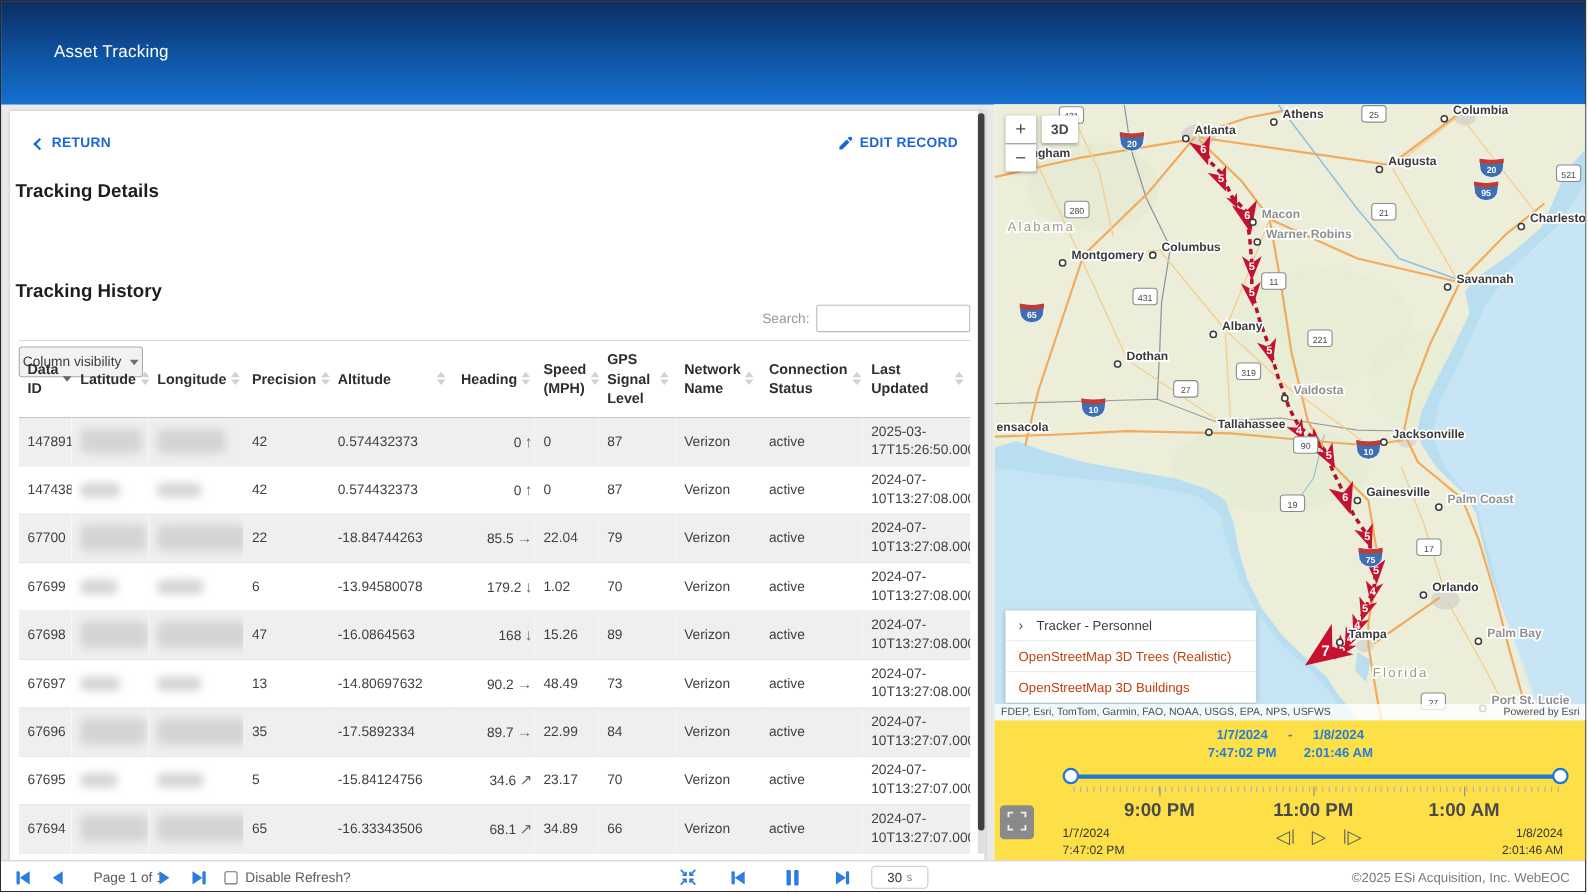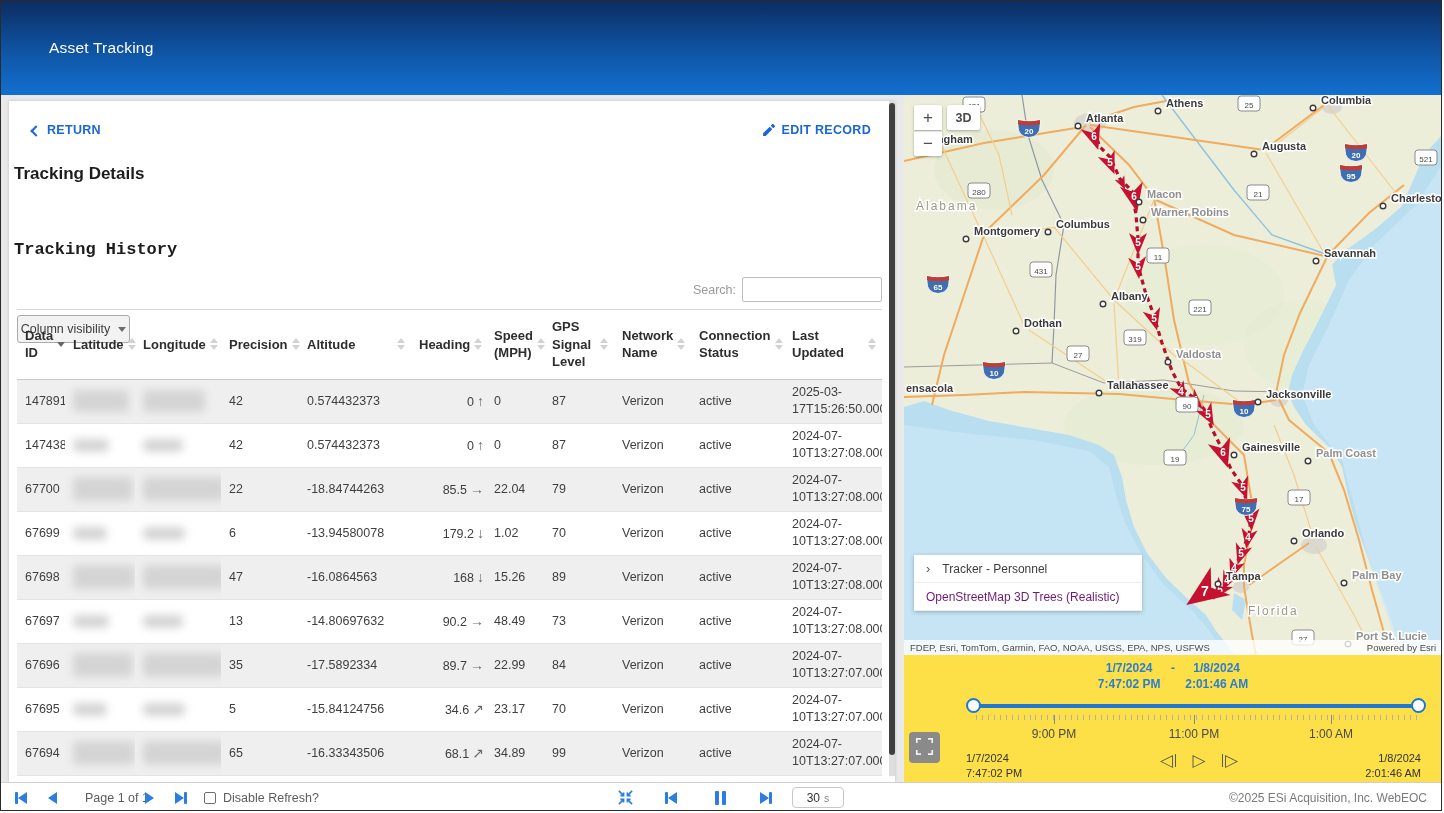--- a/index.html
+++ b/index.html
@@ -64,38 +64,38 @@
   .lbl.city-lt { font-size:11px; font-weight:bold; fill:#909090; }
   .lbl.state { font-size:12px; fill:#9b9b88; letter-spacing:2px; }
   .city-dot { fill:#fff; stroke:#3b3b3b; stroke-width:1.4; }
 
   .map-btn { position:absolute; background:#fff; box-shadow:0 1px 3px rgba(0,0,0,.3); color:#4a4a4a; display:flex; align-items:center; justify-content:center; cursor:pointer; border:none; font-family:inherit; }
   .zoomin  { left:10px; top:10px;  width:28px; height:25px; font-size:17px; border-radius:2px 2px 0 0; }
   .zoomout { left:10px; top:36px;  width:28px; height:25px; font-size:17px; border-radius:0 0 2px 2px; border-top:1px solid #e3e3e3; }
   .btn3d   { left:43px; top:10px;  width:33px; height:25px; font-size:12.5px; font-weight:bold; border-radius:2px; }
 
   .legend { position:absolute; left:10px; top:460px; width:228px; background:#fff; box-shadow:0 1px 4px rgba(0,0,0,.25); font-size:12px; }
-  .legend .row { display:flex; align-items:center; gap:12px; height:28px; padding:0 12px; border-bottom:1px solid #ededed; color:#701a75; }
+  .legend .row { display:flex; align-items:center; gap:12px; height:28px; padding:0 12px; border-bottom:1px solid #ededed; color:#c2410c; }
   .legend .row.on { color:#3c3c3c; }
   .legend .gt { font-size:13px; color:#555; }
 
   .attrib { position:absolute; left:0; right:0; bottom:0; height:15px; background:rgba(255,255,255,.78); display:flex; align-items:center; justify-content:space-between; padding:0 6px; font-size:9.5px; color:#4c4c4c; }
 
   
   .timeline { position:relative; flex:1; background:#fde047; }
   .tl-range { position:absolute; top:6px; width:100%; text-align:center; color:#2a7ed2; font-size:12px; font-weight:bold; line-height:1.3; }
   .tl-range .blk { display:inline-block; }
   .tl-range .dash { display:inline-block; vertical-align:top; margin:0 7px; }
   .tl-track { position:absolute; left:69px; top:49px; width:446px; height:4px; background:#1f78d1; border-radius:2px; }
   .tl-handle { position:absolute; top:-6px; width:15px; height:15px; background:#fff; border:2.5px solid #1f78d1; border-radius:50%; cursor:pointer; }
   .tl-handle.l { left:-7px; } .tl-handle.r { right:-7px; }
   .ticks { position:absolute; left:72px; top:60px; width:440px; height:12px; }
   .tick { position:absolute; top:0; width:1px; height:5px; background:#b0b0b0; }
   .tick.mj { height:9px; background:#8a8a8a; }
-  .tick-lab { position:absolute; top:72px; width:80px; text-align:center; font-size:12px; color:#4a4a4a; }
+  .tick-lab { position:absolute; top:72px; width:80px; text-align:center; font-size:17px; color:#4a4a4a;font-weight:bold; }
   .tl-date { position:absolute; top:96px; font-size:11px; color:#333; line-height:1.4; }
   .tl-date.s { left:62px; } .tl-date.e { right:21px; text-align:right; }
   .tl-play { position:absolute; left:235px; top:97px; width:120px; display:flex; align-items:center; justify-content:center; gap:16px; color:#5a5a5a; }
   .tl-play .tri { font-size:17px; line-height:1; }
   .tl-play .bar { width:1.5px; height:13px; background:#5a5a5a; }
   .icon-pair { display:flex; align-items:center; gap:2px; cursor:pointer; }
   .fs-btn { position:absolute; left:5px; top:77px; width:31px; height:31px; background:#8a8a8a; border:none; border-radius:4px; cursor:pointer; }
 
   
   .app-footer { position:relative; height:29px; background:#fff; border-top:1px solid #cfcfcf; font-size:12.5px; color:#5d5d5d; }
@@ -129,21 +129,21 @@
       <a class="link edit">
         <svg width="13" height="13" viewBox="0 0 12 12">
             <path fill="#1a66d9" d="M11.7 1.3l-1-1c-.4-.4-1-.4-1.4 0L8 1.6 10.4 4l1.3-1.3c.4-.4.4-1 0-1.4zM1 8.6V11h2.4l6.1-6.1L7.1 2.5 1 8.6z"></path>
           </svg>
         <span>EDIT RECORD</span>
       </a>
 
       <h2 class="h2" style="top:63px;">Tracking Details</h2>
 
 
-      <h2 class="h2" style="top:139px;font-family:Liberation Mono, monospace;">Tracking History</h2>
+      <h2 class="h2" style="top:154px;">Tracking History</h2>
 
       <button class="colvis-btn">
         <span>Column visibility</span>
         <span class="caret-dn"></span>
       </button>
 
       <div class="search-box">
         <label>Search:</label>
         <input type="text" style="">
       </div>
@@ -371,21 +371,21 @@
                 <td>2024-07-10T13:27:07.000Z</td>
               </tr>
               <tr class="odd">
                 <td>67694</td>
                 <td><span class="redact" style="width: 62px; height: 24px;"></span></td>
                 <td><span class="redact" style="width: 84px; height: 24px;"></span></td>
                 <td>65</td>
                 <td>-16.33343506</td>
                 <td class="rt">68.1<span class="harr">↗</span></td>
                 <td>34.89</td>
-                <td>99</td>
+                <td>66</td>
                 <td>Verizon</td>
                 <td>active</td>
                 <td>2024-07-10T13:27:07.000Z</td>
               </tr>
               <tr class="even">
                 <td></td>
                 <td></td>
                 <td></td>
                 <td></td>
                 <td></td>
@@ -687,20 +687,23 @@
         <button class="map-btn zoomout">−</button>
         <button class="map-btn btn3d">3D</button>
 
         <div class="legend" id="legend">
             <div class="row on">
               <span class="gt">›</span>
               <span>Tracker - Personnel</span>
             </div>
             <div class="row">
               <span>OpenStreetMap 3D Trees (Realistic)</span>
+            </div>
+            <div class="row">
+              <span>OpenStreetMap 3D Buildings</span>
             </div>
           </div>
 
         <div class="attrib">
           <span>FDEP, Esri, TomTom, Garmin, FAO, NOAA, USGS, EPA, NPS, USFWS</span>
           <span>Powered by Esri</span>
         </div>
       </div>
 
       <div class="timeline">

